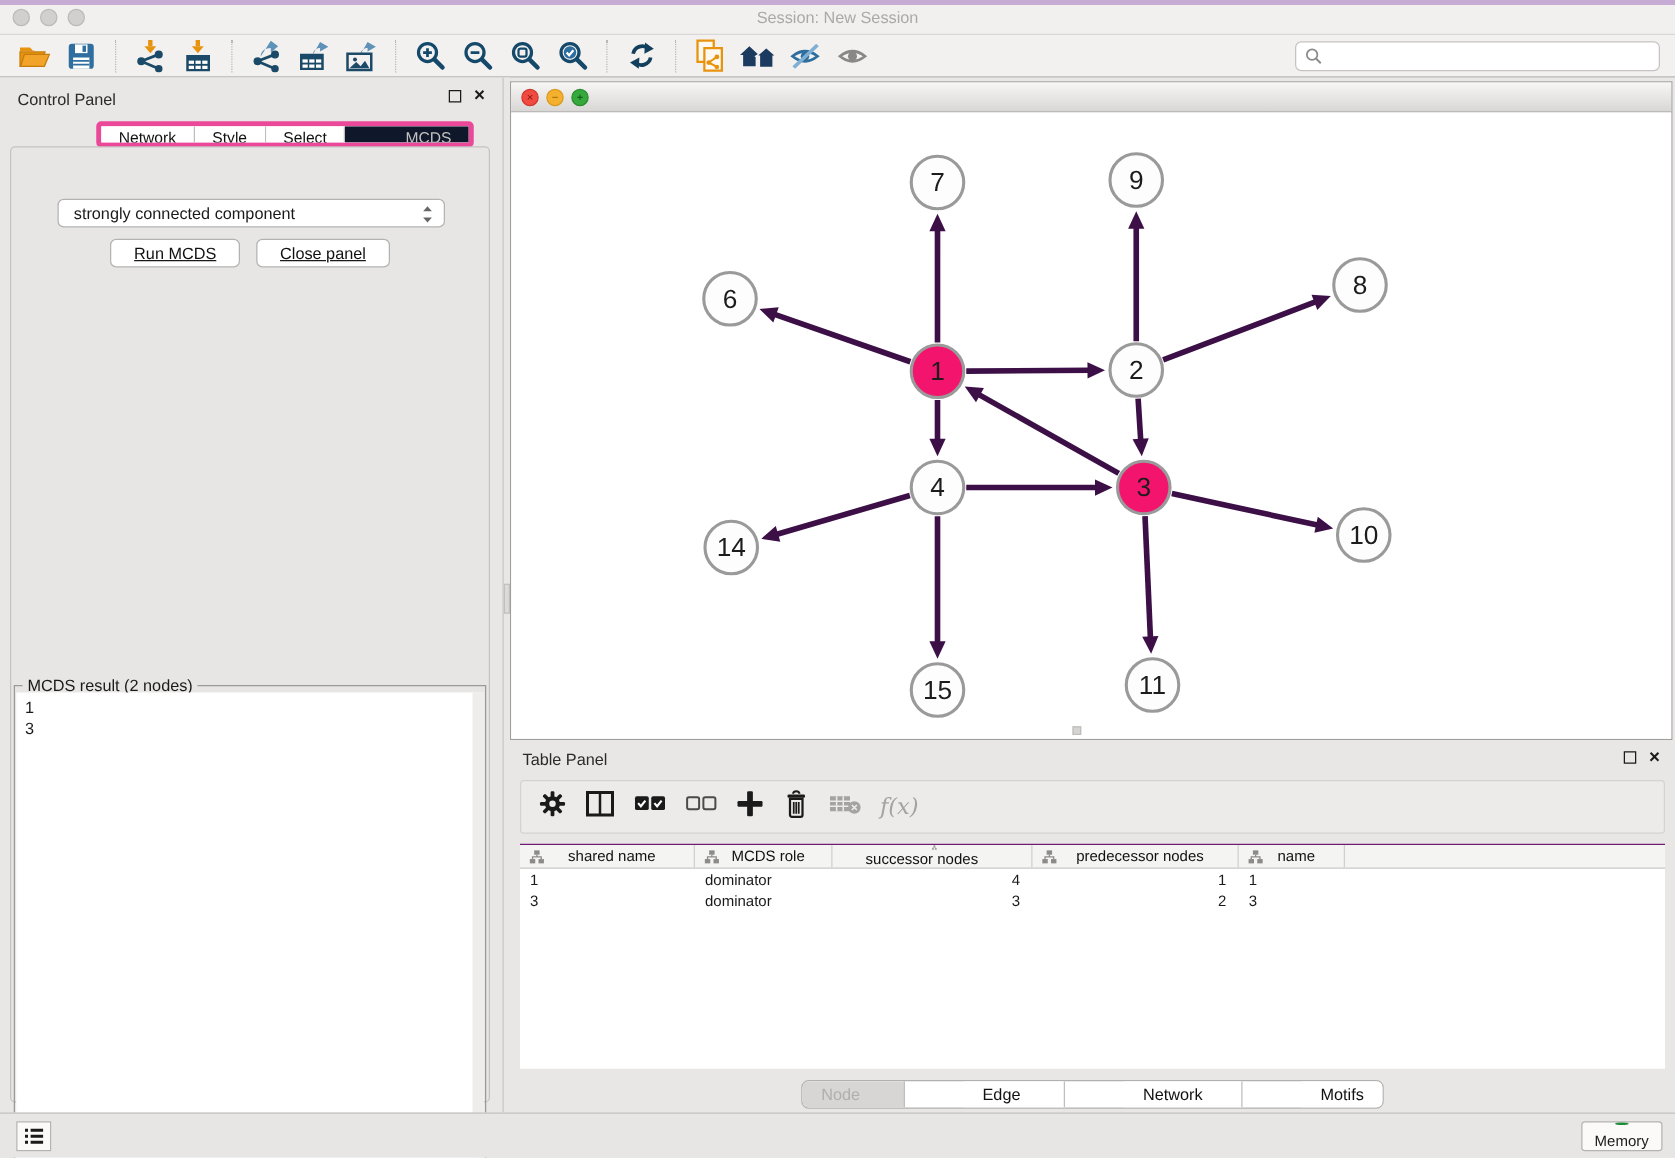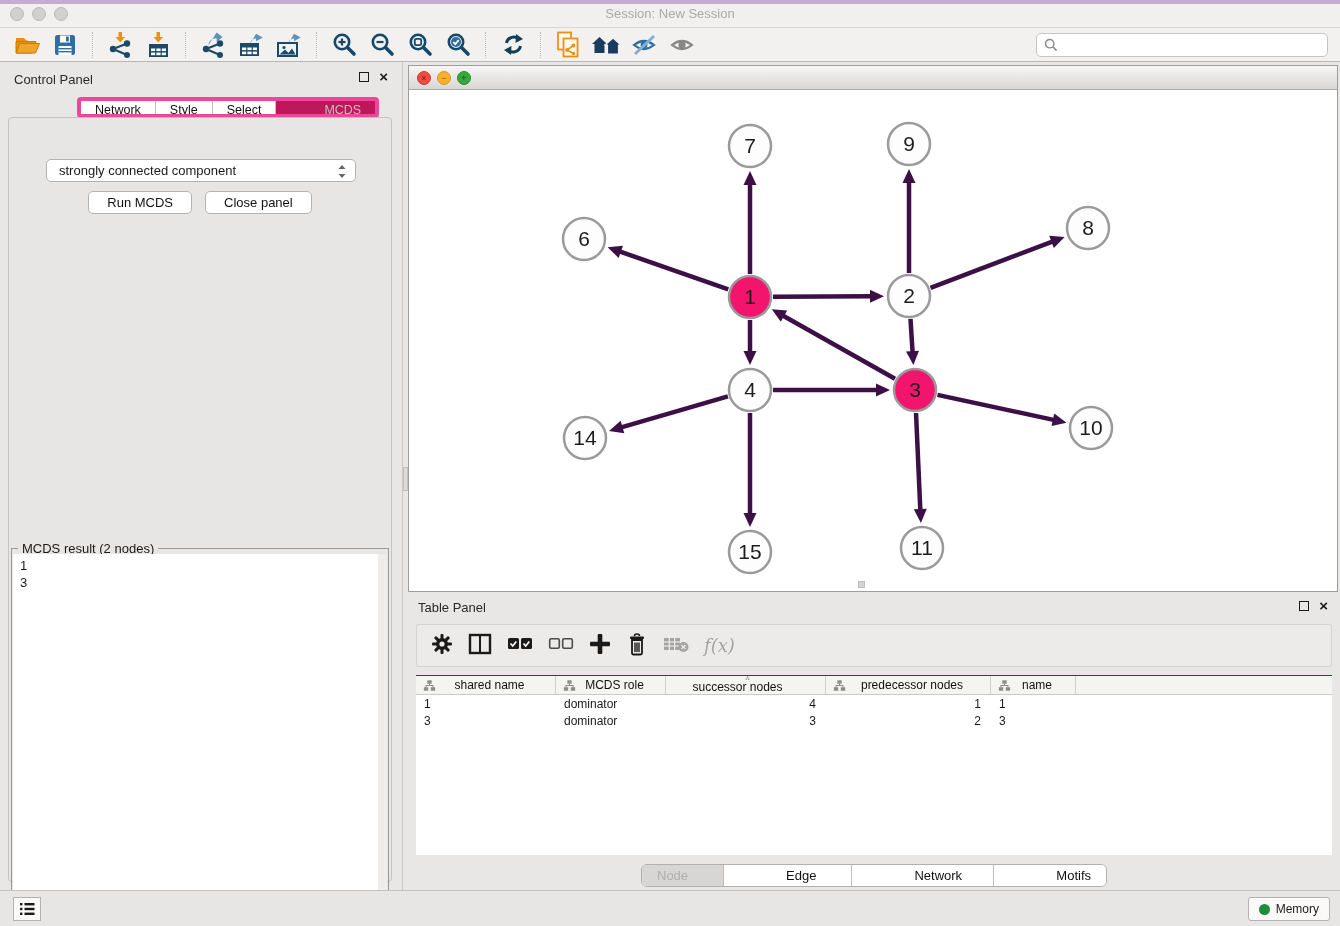--- a/index.html
+++ b/index.html
@@ -23,27 +23,27 @@
   
   .control-panel { position:absolute; left:0; top:62px; width:402px; height:828px; background:#e9e7e5; }
   .panel-title { position:absolute; left:14px; top:10px; font-size:13px; color:#2a2a2a; }
   .panel-icons { position:absolute; right:14px; top:9px; display:flex; gap:10px; align-items:center; }
   .float-ic { width:10px; height:10px; border:1.5px solid #1a1a1a; display:inline-block; }
   .close-ic { font-size:15px; font-weight:bold; color:#1a1a1a; line-height:12px; }
 
   .cp-tabs { position:absolute; left:77px; top:35px; height:21px; display:flex; border:4px solid #ec4899; border-radius:4px; overflow:hidden; background:#fff; }
   .cp-tabs .seg { padding:0 14px; font-size:12.5px; line-height:19px; background:#fff; color:#111; border-right:1px solid #c0bebc; cursor:default; }
   .cp-tabs .seg:last-child { border-right:none; }
-  .cp-tabs .seg.active { background:#be185d; color:#c3c1bf;padding-left:48px; }
+  .cp-tabs .seg.active { background:#0f172a; color:#c3c1bf;padding-left:48px; }
 
   .cp-box { position:absolute; left:8px; top:55px; width:384px; height:765px; background:#e8e6e4; border:1px solid #c5c3c1; border-radius:4px; }
   .opt-label { position:absolute; left:0; top:20px; width:100%; text-align:center; font-size:13px; }
   .dropdown { position:absolute; left:37px; top:41px; width:310px; height:23px; background:#fff; border:1px solid #b5b3b1; border-radius:5px; font-size:13px; line-height:21px; padding-left:12px; }
   .dd-stepper { position:absolute; right:8px; top:3px; }
-  .btn-row { position:absolute; left:0; top:73px; width:100%; display:flex; justify-content:center; gap:13px; }
+  .btn-row { position:absolute; left:0; top:73px; width:100%; display:flex; justify-content:center; gap:13px;text-decoration:underline; }
   .btn { height:23px; background:#fff; border:1px solid #b5b3b1; border-radius:5px; font-size:13px; padding:0 18px; line-height:21px; color:#111; }
 
   .result-fieldset { position:absolute; left:2px; top:430px; width:378px; height:382px; border:1px solid #9c9a98; }
   .result-legend { position:absolute; left:6px; top:-8px; background:#e8e6e4; padding:0 4px; font-size:13px; }
   .result-area { position:absolute; left:1px; top:5px; right:1px; bottom:1px; background:#fff; font-size:13px; line-height:17px; padding:3px 0 0 7px; white-space:pre; }
   .result-scroll { position:absolute; right:1px; top:5px; width:9px; bottom:1px; background:#efedeb; }
 
   
   .v-splitter { position:absolute; left:402px; top:62px; width:6px; height:828px; background:#e9e7e5; border-left:1px solid #cac8c6; }
   .v-grip { position:absolute; left:0px; top:405px; width:5px; height:24px; background:#dddbd9; border:1px solid #c2c0be; }
@@ -72,21 +72,21 @@
   .td-cell { overflow:hidden; white-space:nowrap; }
 
   .tp-tabs { position:absolute; left:50%; transform:translateX(-50%); top:269px; height:23px; display:flex; border:1px solid #b2b0ae; border-radius:6px; overflow:hidden; background:#fff;gap:47px; }
   .tp-tabs .seg { padding:0 15px; font-size:13px; line-height:21px; background:#fff; color:#111; border-right:1px solid #c0bebc; }
   .tp-tabs .seg:last-child { border-right:none; }
   .tp-tabs .seg.active { background:#d8d6d4; color:#b1afad; }
 
   
   .status-bar { position:absolute; left:0; top:890px; width:1340px; height:36px; background:#e8e6e4; border-top:1px solid #c4c2c0; }
   .sb-left-btn { position:absolute; left:13px; top:6px; width:28px; height:24px; background:#fbfaf9; border:1px solid #b5b3b1; display:flex; align-items:center; justify-content:center; }
-  .sb-mem-btn { position:absolute; right:10px; top:6px; height:24px; background:#fbfaf9; border:1px solid #b5b3b1; border-radius:3px; display:flex; align-items:center; gap:6px; padding:0 10px; font-size:12px; }
+  .sb-mem-btn { position:absolute; right:10px; top:6px; height:24px; background:#fbfaf9; border:1px solid #b5b3b1; border-radius:3px; display:flex; align-items:center; gap:6px; padding:0 10px; font-size:12px;flex-direction:column; }
   .mem-dot { width:11px; height:11px; border-radius:50%; background:#1e8e3a; }
 </style>
 </head>
 <body>
 
 <div class="titlebar">
   <div class="accent-strip"></div>
   <div class="tl-group">
     <span class="tl"></span>
     <span class="tl"></span>

